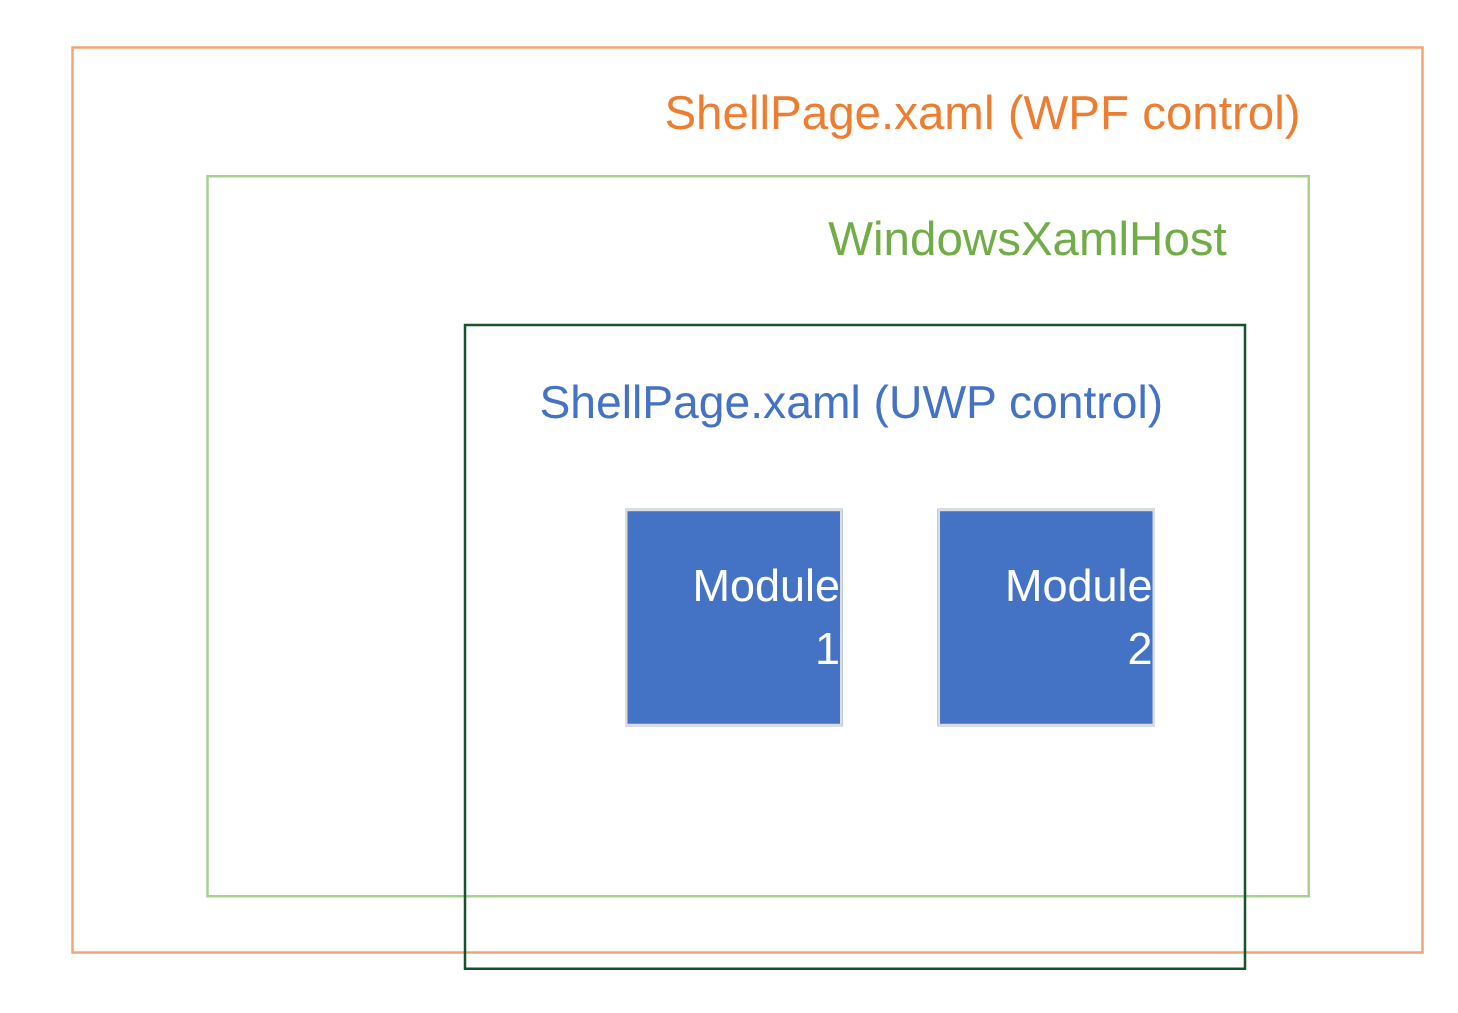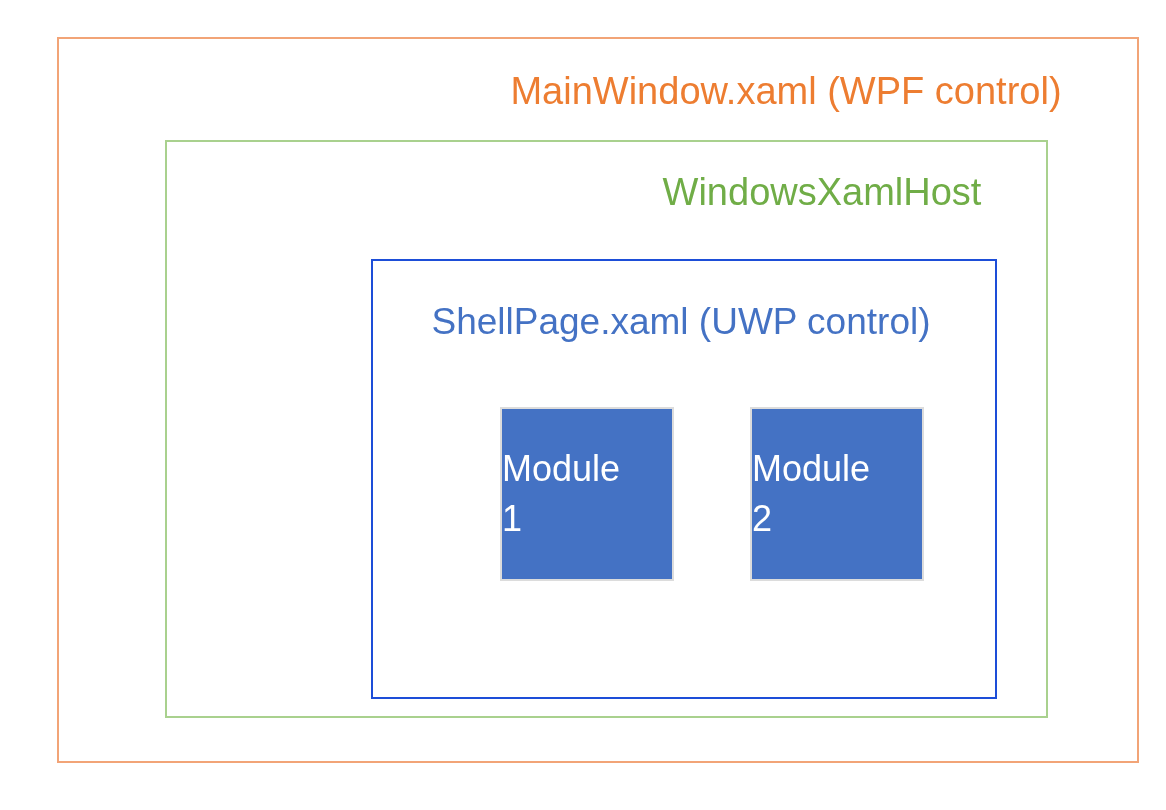--- a/index.html
+++ b/index.html
@@ -52,22 +52,22 @@
     left: 655px;
     top: 31px;
     font-size: 38px;
     color: #70ad47;
   }
   
   .box-shellpage {
     left: 204px;  
     top: 117px;   
     width: 626px;
-    height: 440px;
-    border: 2px solid #1d4ed8;
+    height: 517px;
+    border: 2px solid #14532d;
   }
   .label-shellpage {
     left: 308px;
     top: 42px;
     font-size: 37px;
     color: #4472c4;
   }
   
   .module {
     position: absolute;
@@ -75,34 +75,34 @@
     width: 174px;
     height: 174px;
     box-sizing: border-box;
     background: #4472c4;
     border: 2px solid #dcdcdc;
     color: #ffffff;
     font-size: 36px;
     line-height: 50px;
     display: flex;
     flex-direction: column;
-    align-items: flex-start;
+    align-items: flex-end;
     justify-content: center;
     text-align: center;
   }
   .module-1 { left: 127px; }  
   .module-2 { left: 377px; }  
 </style>
 </head>
 <body>
 
 <div class="canvas">
 
   <div class="frame box-mainwindow">
-    <div class="frame-label label-mainwindow">MainWindow.xaml (WPF control)</div>
+    <div class="frame-label label-mainwindow">ShellPage.xaml (WPF control)</div>
 
     <div class="frame box-xamlhost">
       <div class="frame-label label-xamlhost">WindowsXamlHost</div>
 
       <div class="frame box-shellpage">
         <div class="frame-label label-shellpage">ShellPage.xaml (UWP control)</div>
 
         <div class="module module-1">
           <span>Module</span>
           <span>1</span>

